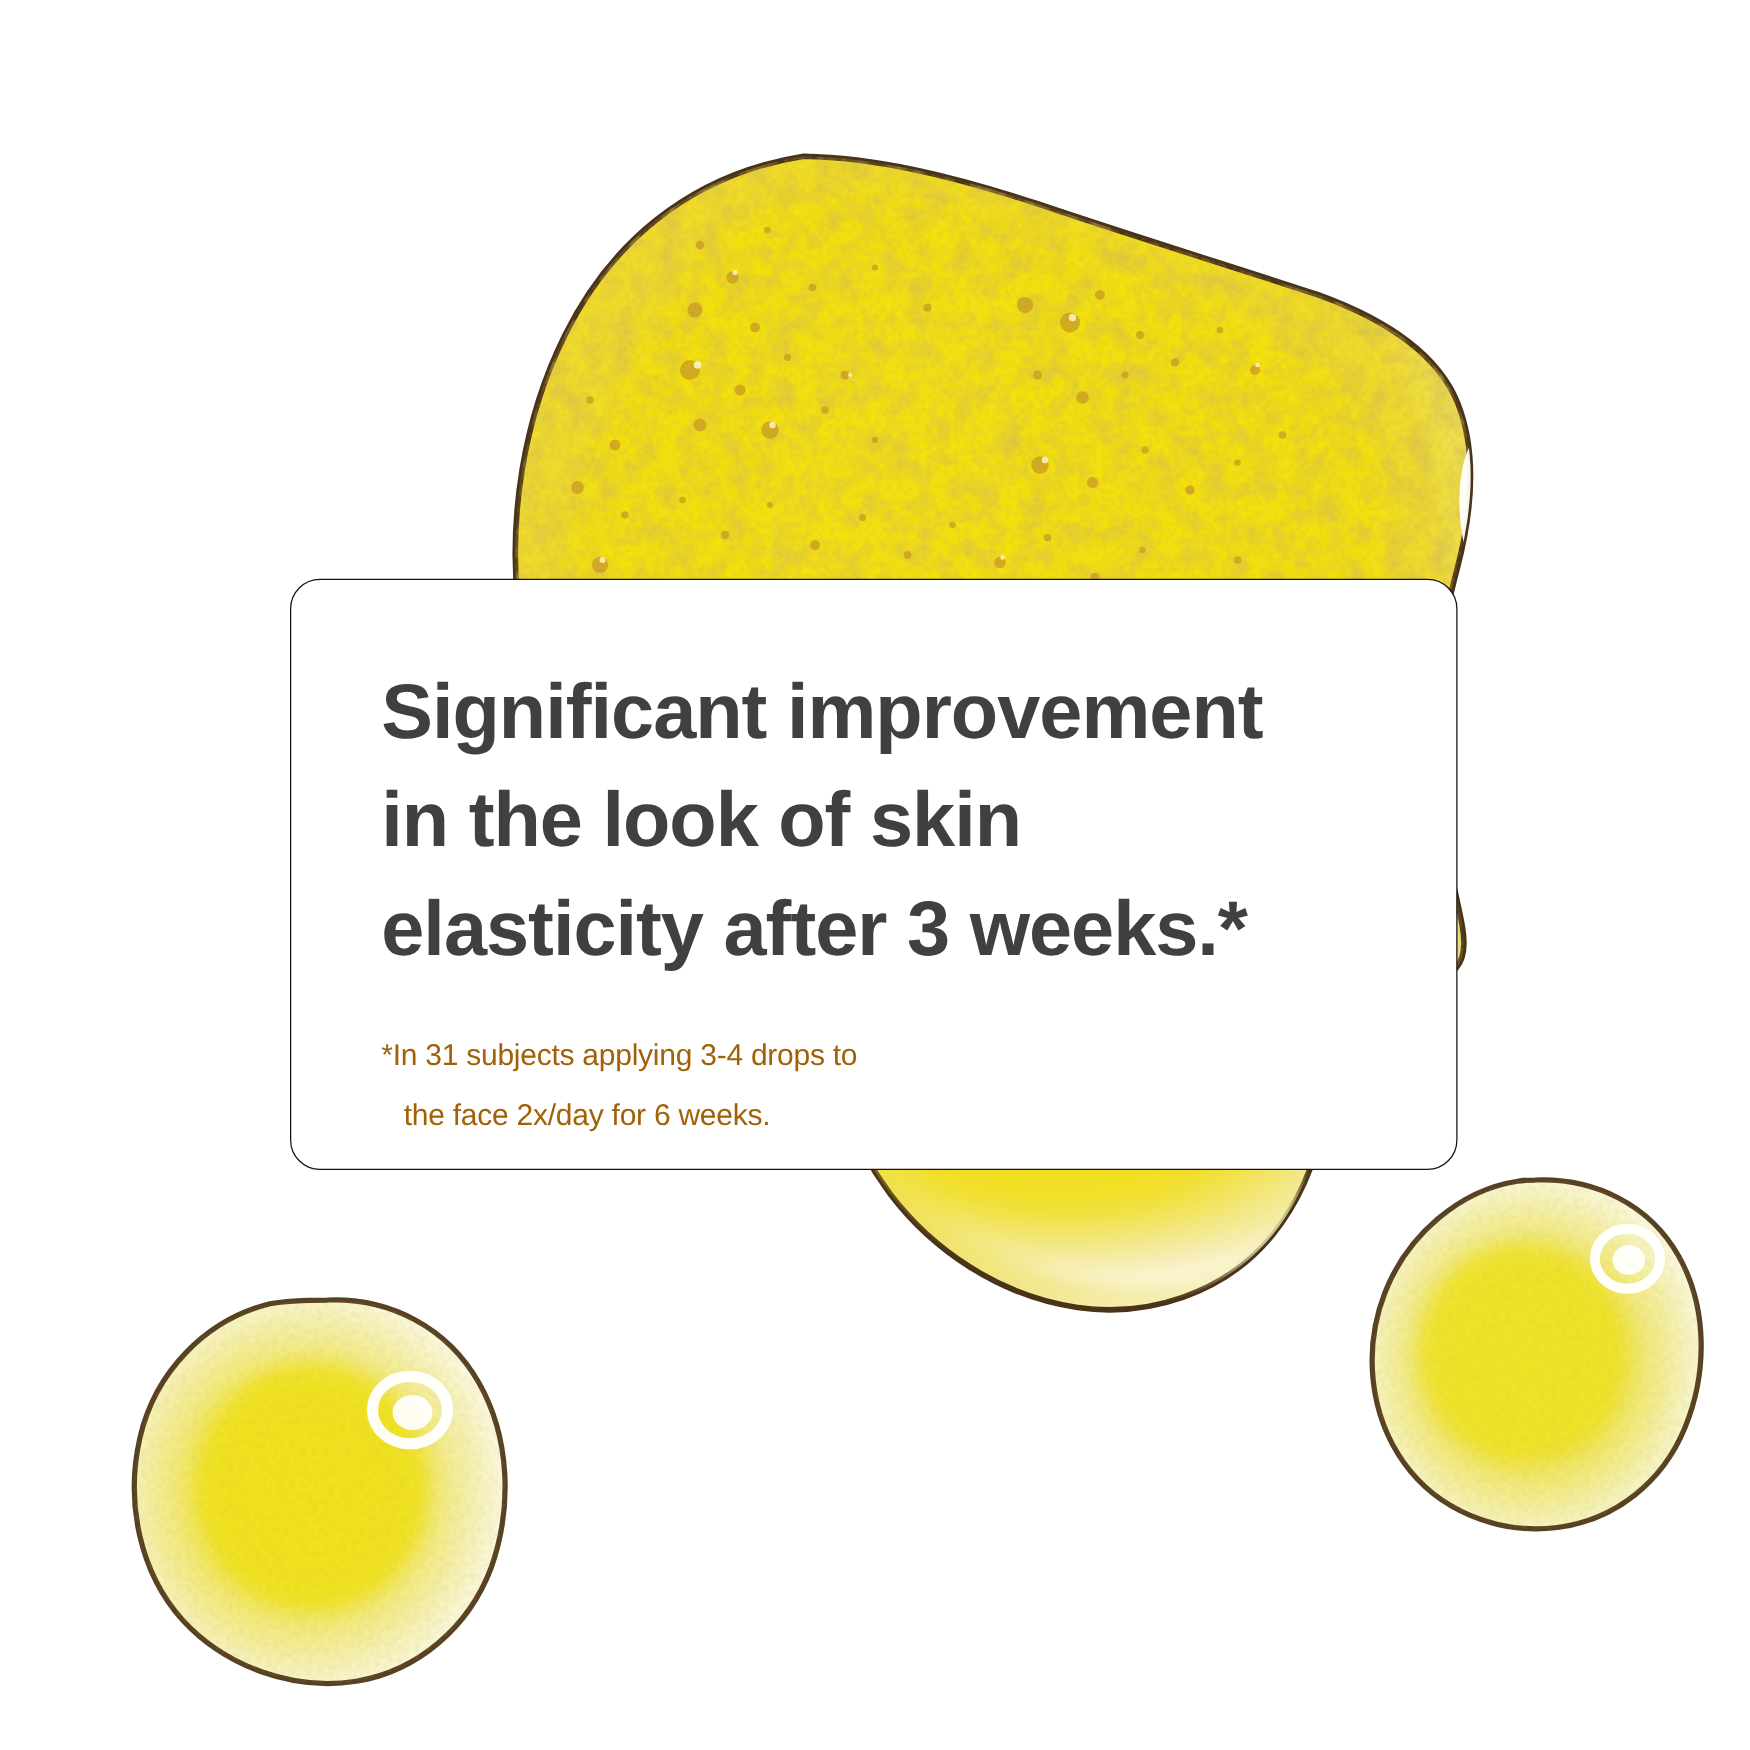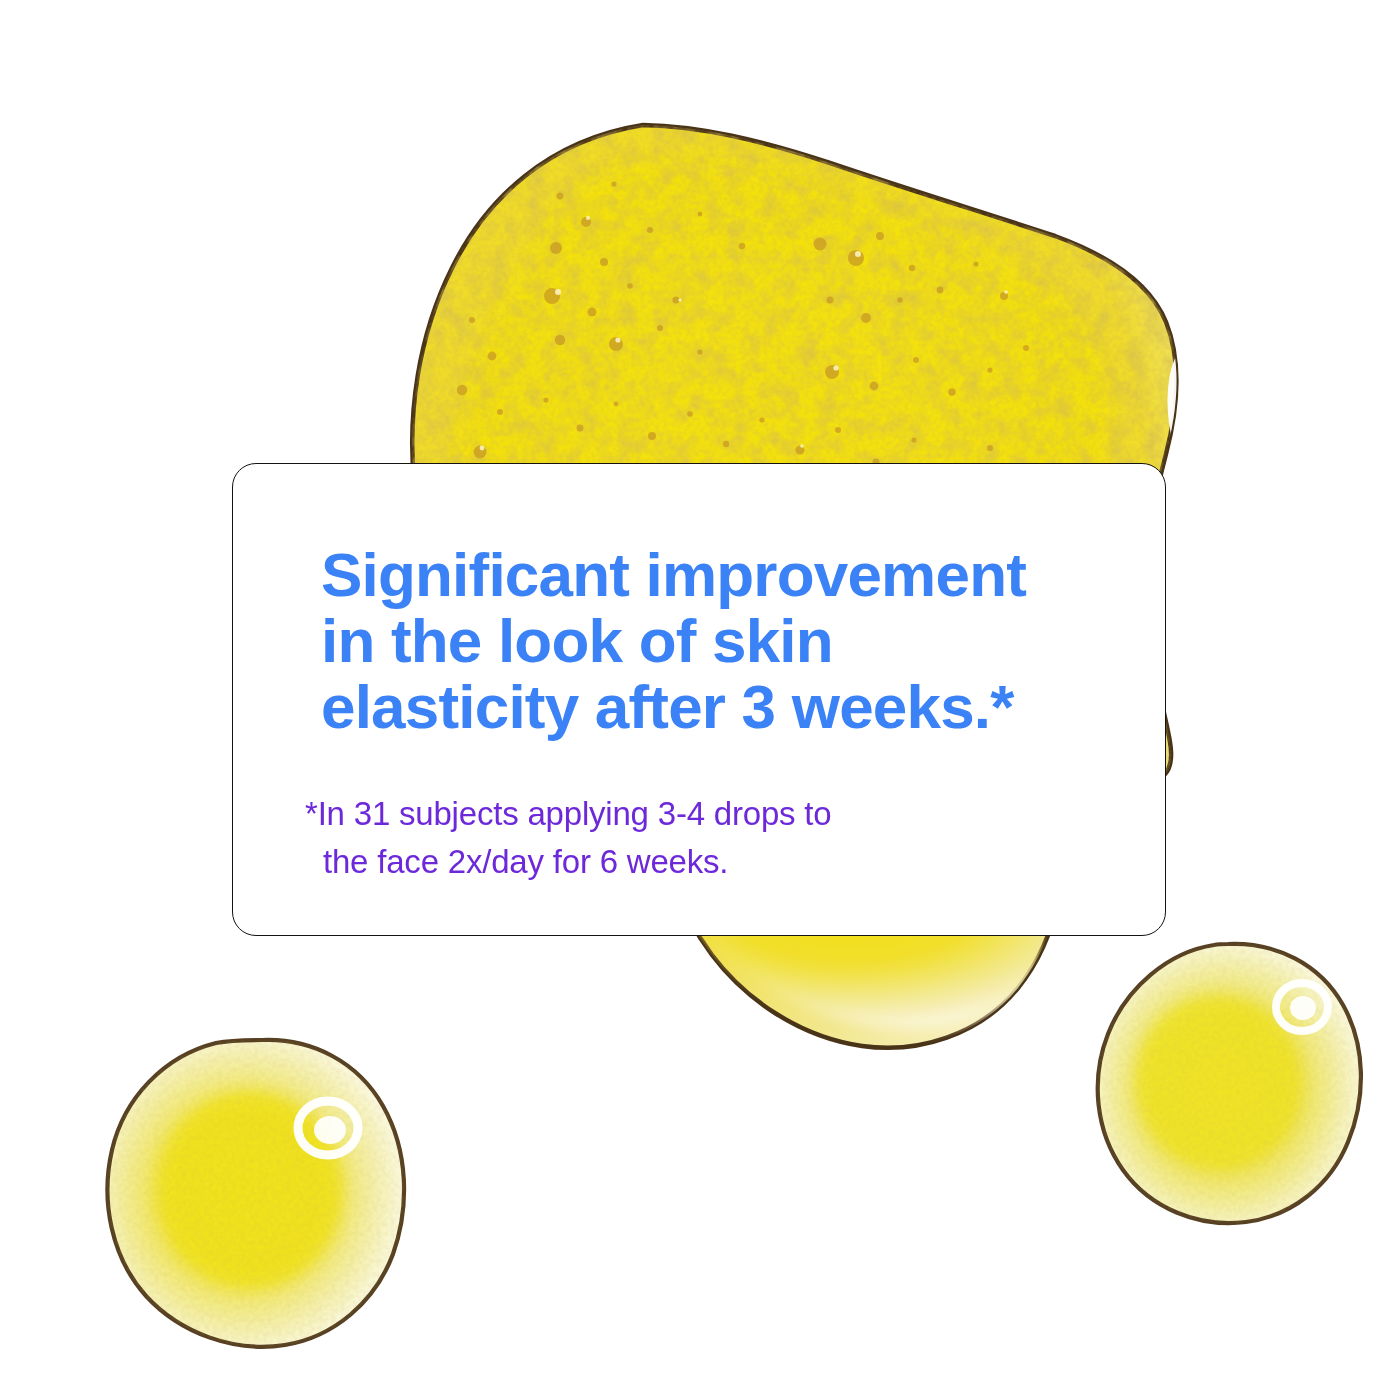--- a/index.html
+++ b/index.html
@@ -43,37 +43,37 @@
   }
 
   .card-inner {
     position: absolute;
     left: 72px;
     top: 62px;
     right: 40px;
   }
 
   #headline {
-    margin: 16px;
-    color: #3b82f6;
+    margin: 0;
+    color: #404040;
     font-family: "Liberation Sans", sans-serif;
     font-weight: 700;
     font-size: 62px;
-    line-height: 66px;
+    line-height: 87px;
     letter-spacing: -0.8px;
     white-space: pre-line;
   }
 
   #subtext {
     margin: 0;
     padding-top: 34px;
-    color: #6d28d9;
+    color: #a16207;
     font-family: "Liberation Sans", sans-serif;
     font-weight: 400;
-    font-size: 33px;
+    font-size: 24px;
     line-height: 48px;
     letter-spacing: -0.2px;
     white-space: pre-line;
   }
   #subtext .line-2 { padding-left: 18px; display: inline-block; }
 </style>
 </head>
 <body>
 
 <div id="stage">

